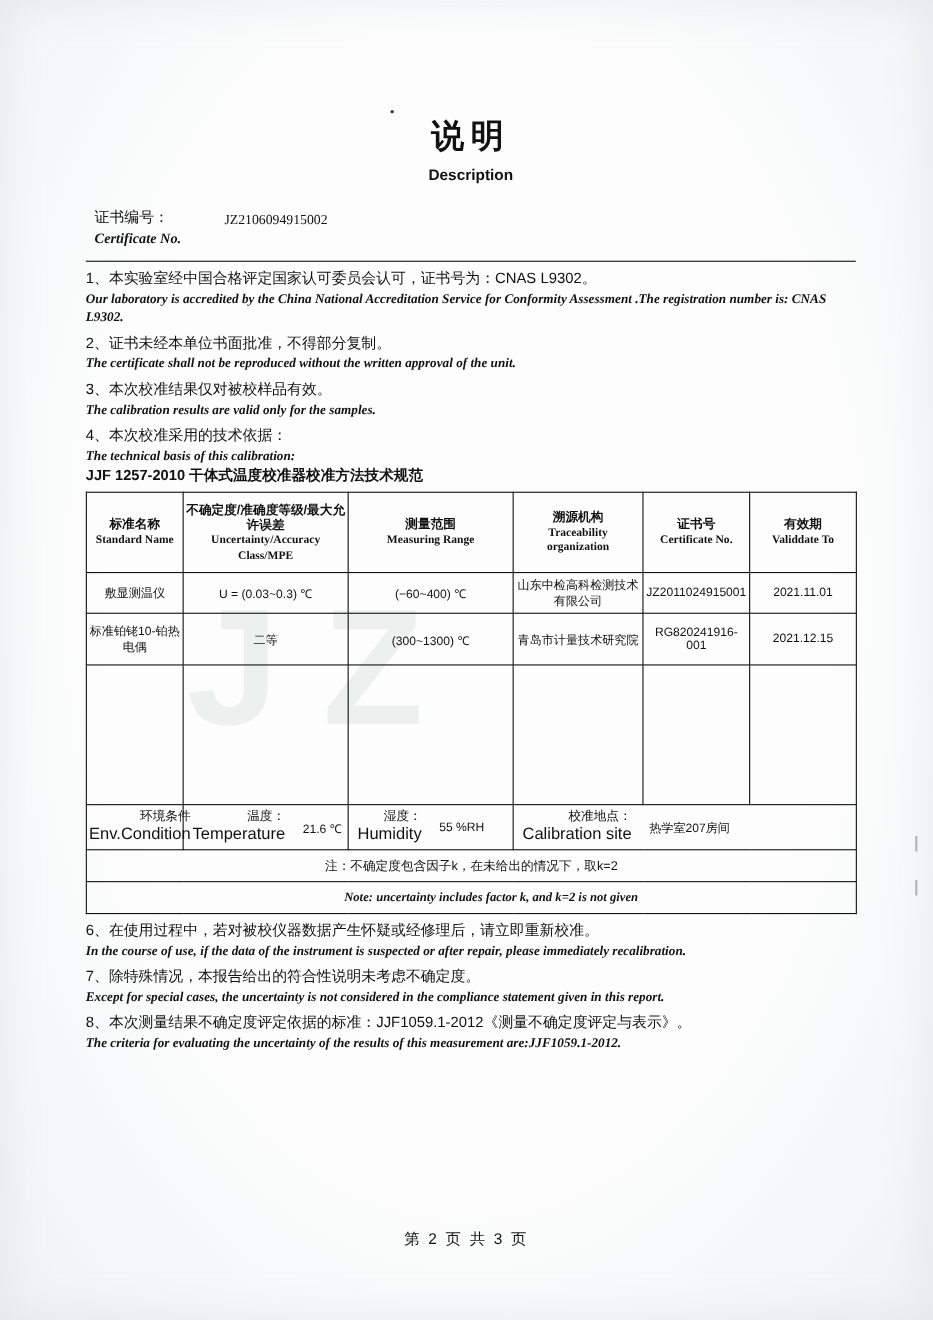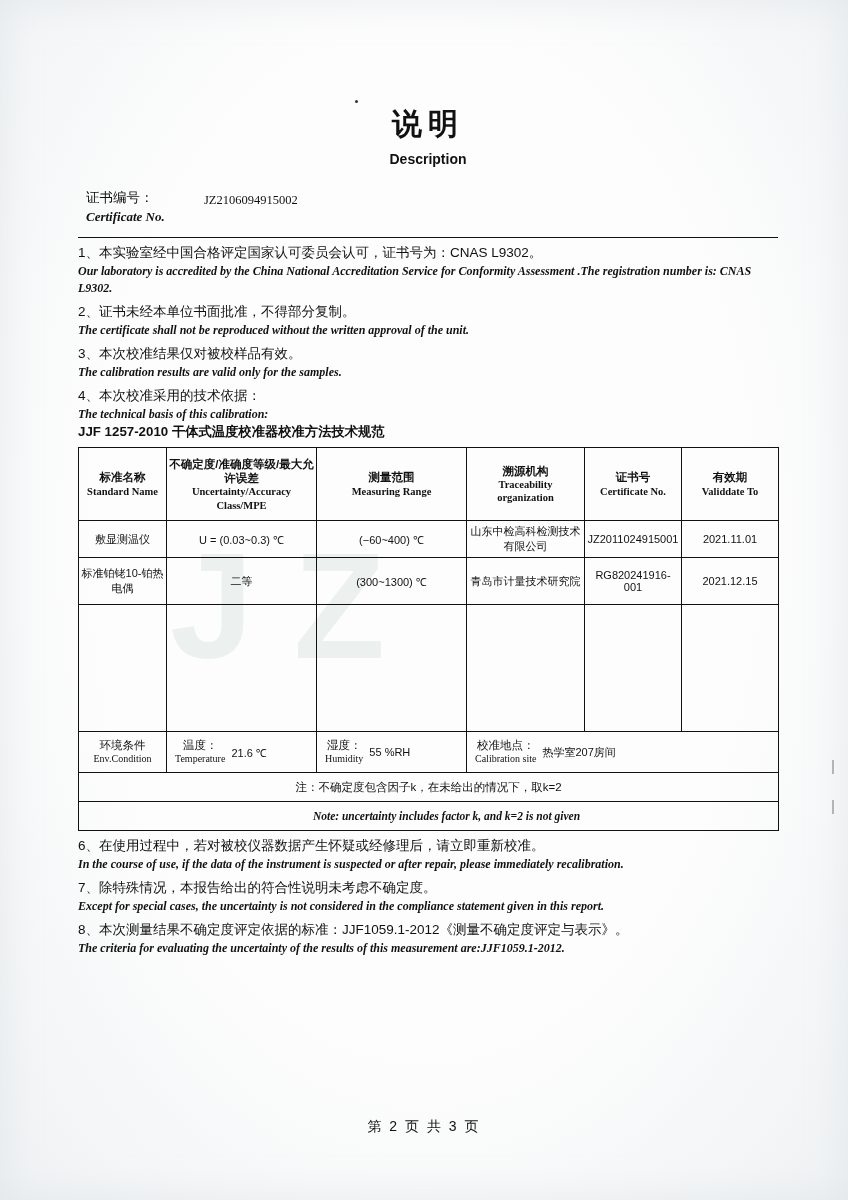--- a/index.html
+++ b/index.html
@@ -139,31 +139,31 @@
   .hdr-cn { display:block; font-size: 11.5px; }
   .hdr-en { display:block; font-size: 10.5px; font-family: "Liberation Serif", serif; }
   .cell-small { font-size: 10.5px; }
   td.body-cell { height: 26px; }
   .tall-empty { height: 120px; }
   .env-row td { height: 34px; }
   .env-inner {
     display: flex;
     align-items: center;
     justify-content: flex-start;
-    gap: 6px;
+    gap: 16px;
     padding-left: 6px;
     font-size: 11px;
   }
   .two-line {
     display: inline-block;
-    text-align: center;
+    text-align: right;
     line-height: 1.2;
   }
   .two-line .l1 { display: block; font-size: 11.5px; font-family: "Liberation Sans", sans-serif;}
-  .two-line .l2 { display: block; font-size: 10px; font-family: Liberation Serif, serif; }
+  .two-line .l2 { display: block; font-size: 15px; font-family: Liberation Sans, sans-serif; }
   .note-row td {
     text-align: left;
     padding: 3px 10px;
     height: 22px;
   }
   .note-cn { font-size: 11.5px; font-family: "Liberation Sans", sans-serif; }
   .note-en { font-size: 11.5px; font-style: italic; font-weight: bold; font-family: "Liberation Serif", serif; margin-left: 36px; }
   .footer {
     position: absolute;
     left: 0;

